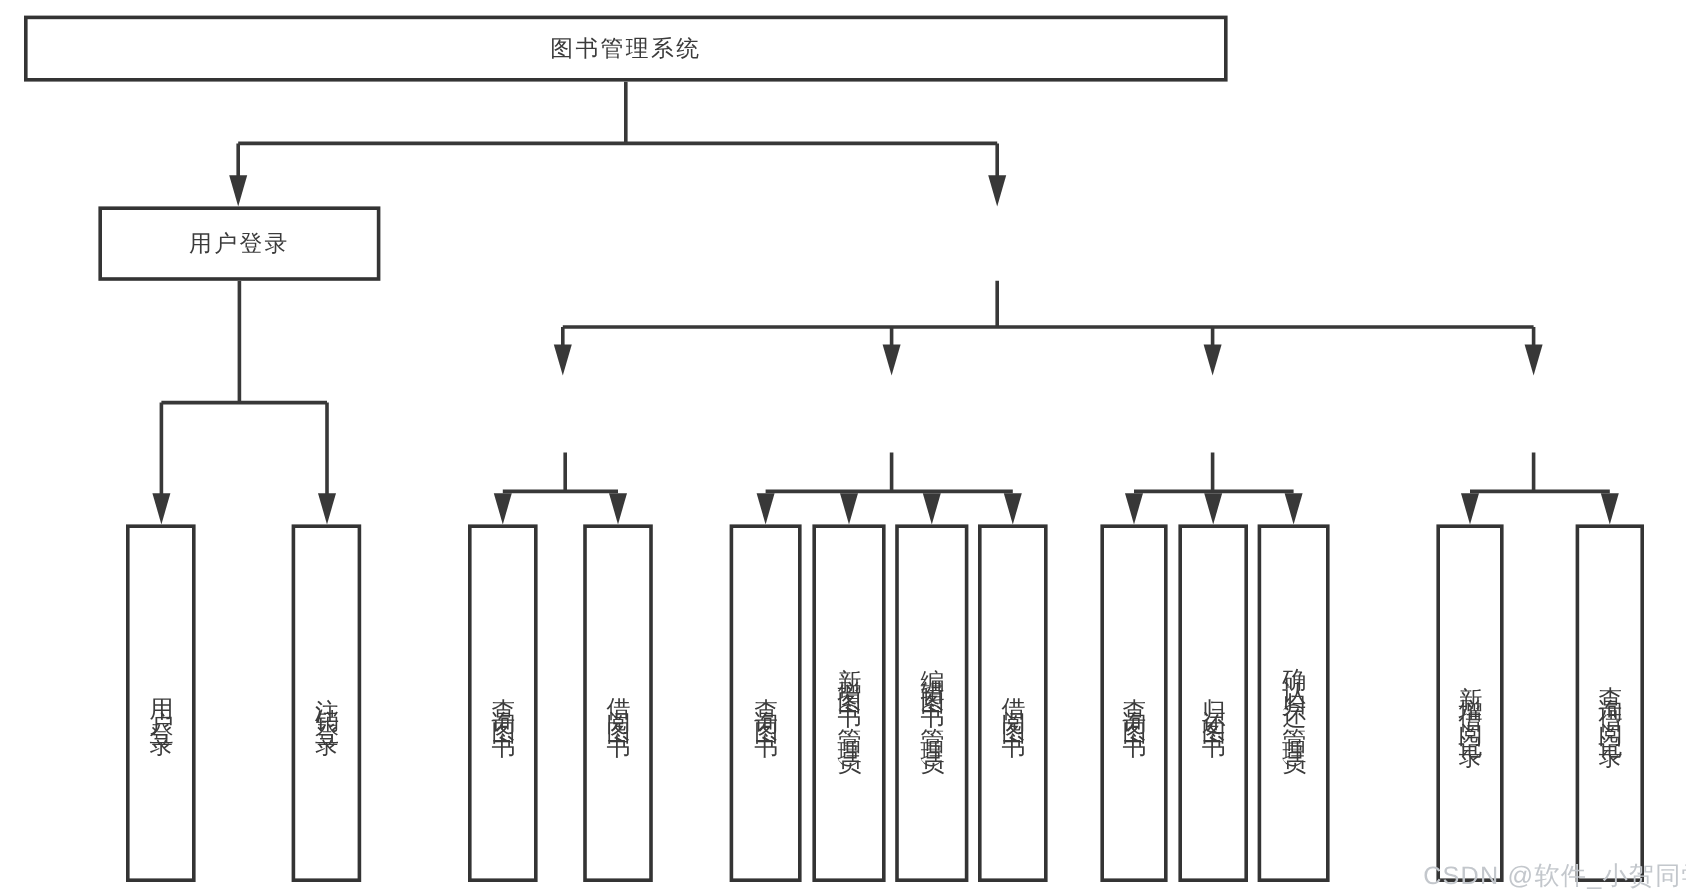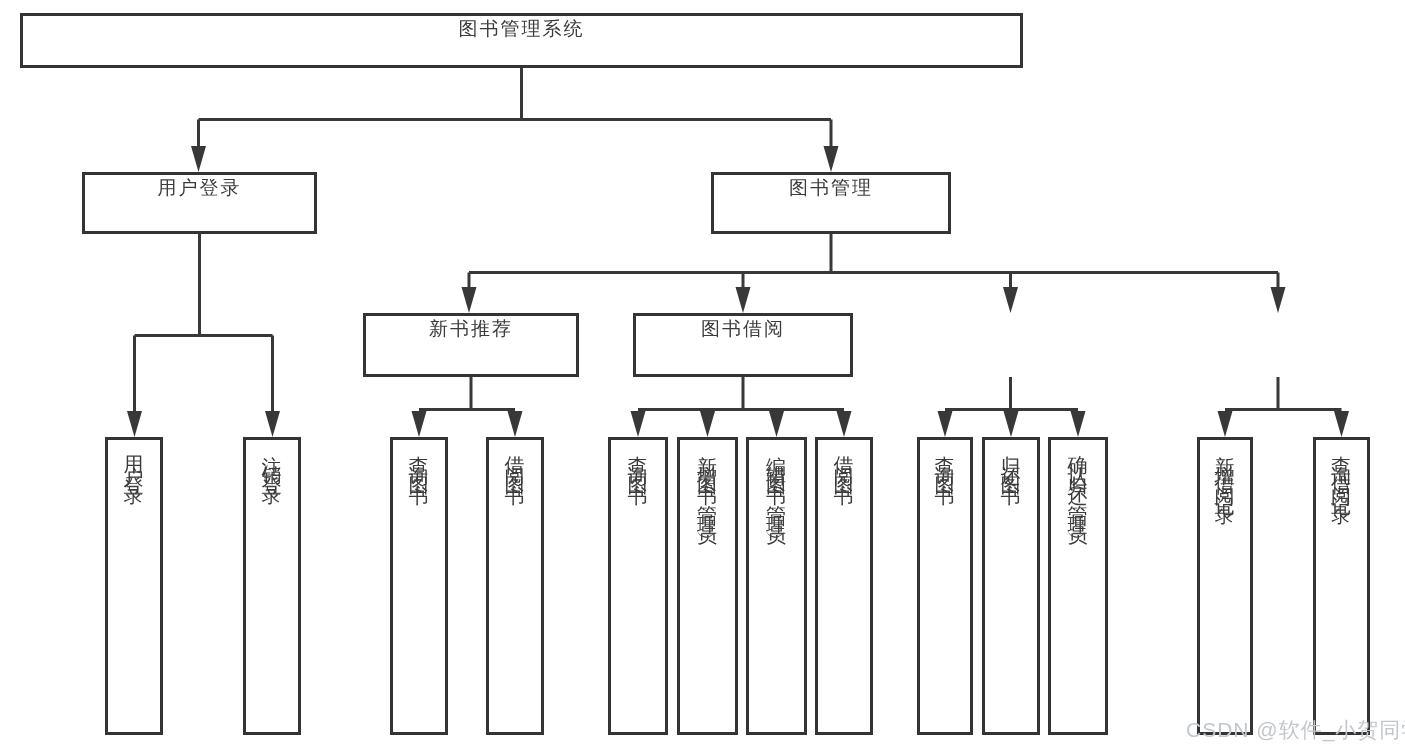--- a/index.html
+++ b/index.html
@@ -2,21 +2,21 @@
 <html><head>
 <meta charset="utf-8">
 <style>
   html,body{margin:0;padding:0;background:#ffffff;}
   .canvas{
     position:relative;width:1405px;height:747px;background:#ffffff;
     font-family:"Liberation Sans","DejaVu Sans",sans-serif;overflow:hidden;
   }
   .box{
     position:absolute;background:#ffffff;border:3px solid #343434;
-    box-sizing:border-box;display:flex;align-items:flex-start;justify-content:center;
+    box-sizing:border-box;display:flex;align-items:center;justify-content:center;
     color:#3b3b3b;z-index:2;
   }
   .hlabel{font-size:19px;letter-spacing:2px;white-space:nowrap;}
   .vtext{
     writing-mode:vertical-rl;text-orientation:mixed;
     font-size:20px;letter-spacing:10px;line-height:1;
   }
   .connectors{position:absolute;left:0;top:0;z-index:1;}
   .watermark{
     position:absolute;left:1186px;top:716px;font-size:21px;
@@ -68,30 +68,21 @@
     </g>
   </svg>
 
   <div class="box" style="left:20px;top:13px;width:1003px;height:55px">
     <span class="hlabel">图书管理系统</span>
   </div>
 
   <div class="box" style="left:82px;top:172px;width:235px;height:62px">
     <span class="hlabel">用户登录</span>
   </div>
-  <div class="box" style="left:711px;top:172px;width:240px;height:62px">
-    <span class="hlabel">图书管理</span>
-  </div>
 
-  <div class="box" style="left:363px;top:313px;width:216px;height:64px">
-    <span class="hlabel">新书推荐</span>
-  </div>
-  <div class="box" style="left:633px;top:313px;width:220px;height:64px">
-    <span class="hlabel">图书借阅</span>
-  </div>
 
   <div class="box" style="left:105px;top:437px;width:58px;height:298px">
     <span class="vtext">用户登录</span>
   </div>
   <div class="box" style="left:243px;top:437px;width:58px;height:298px">
     <span class="vtext">注销登录</span>
   </div>
 
   <div class="box" style="left:390px;top:437px;width:58px;height:298px">
     <span class="vtext">查询图书</span>

